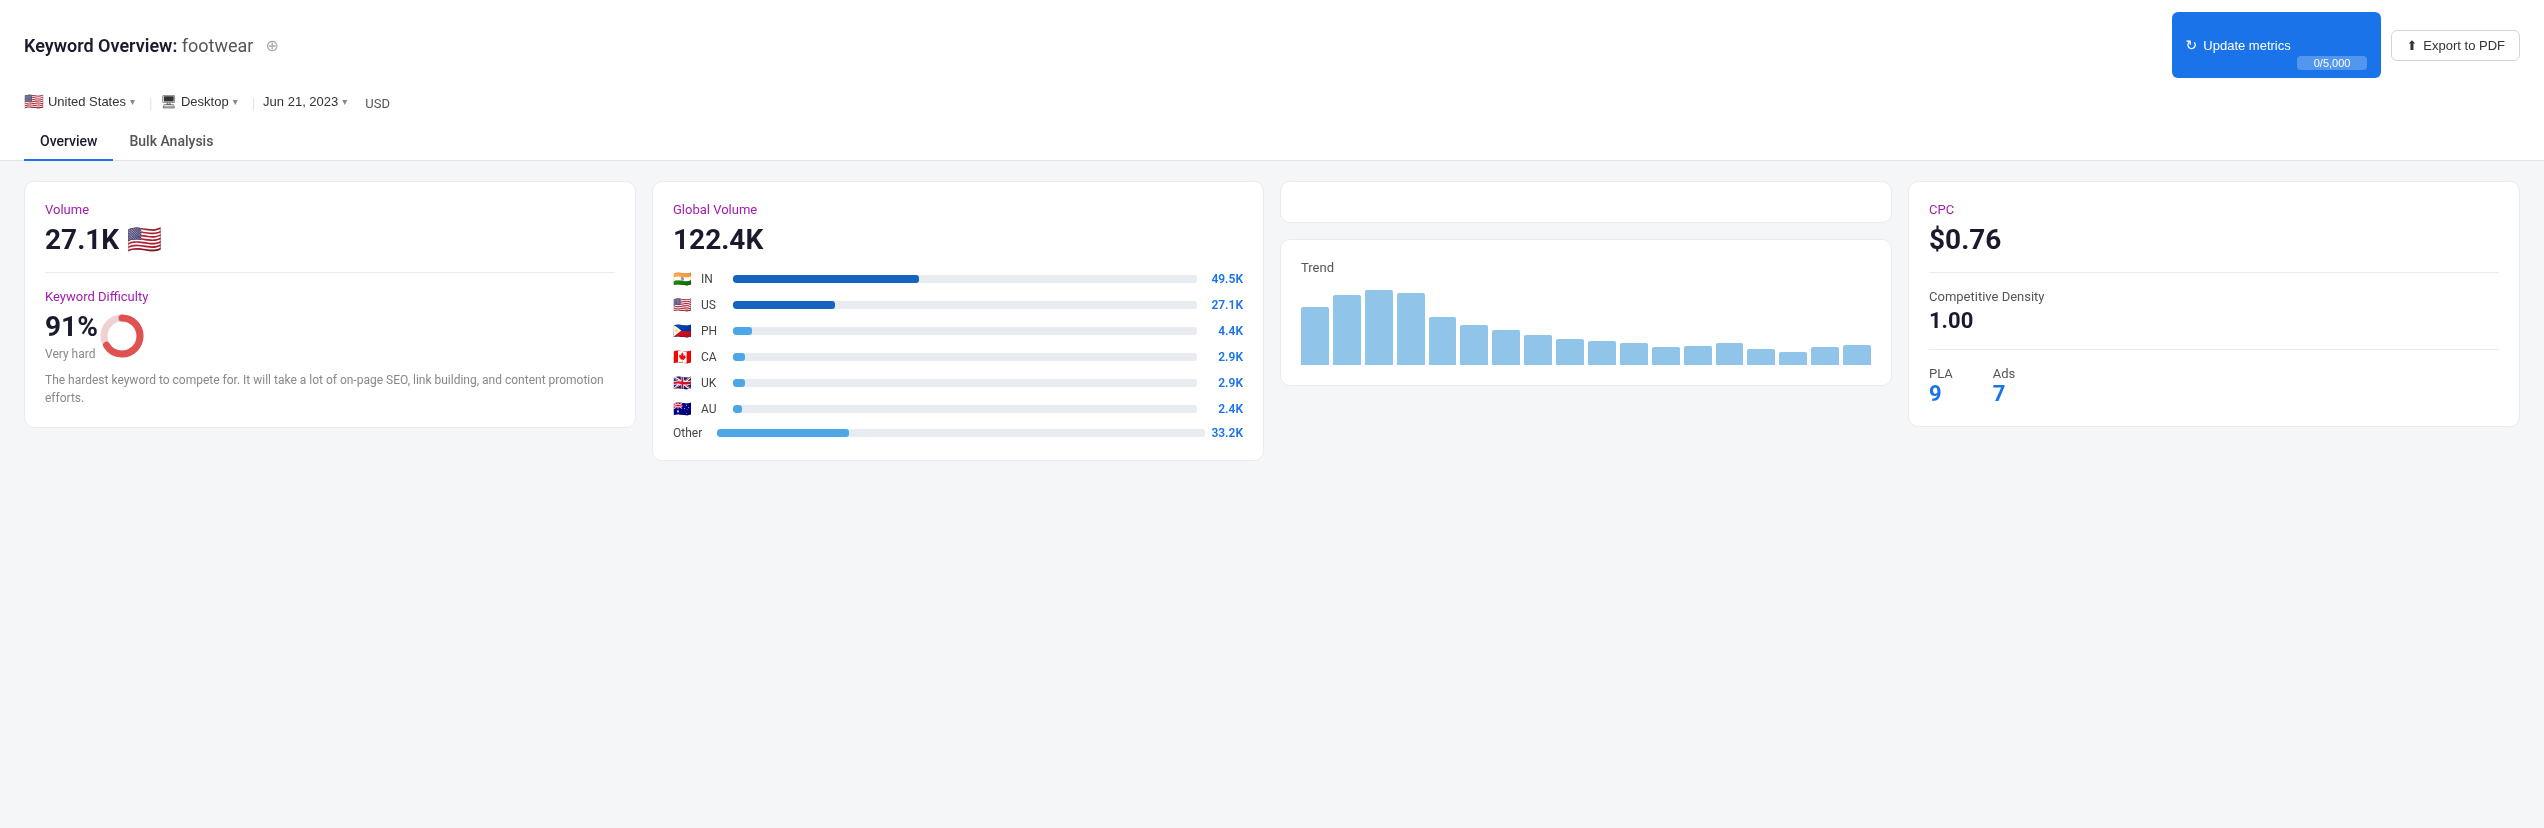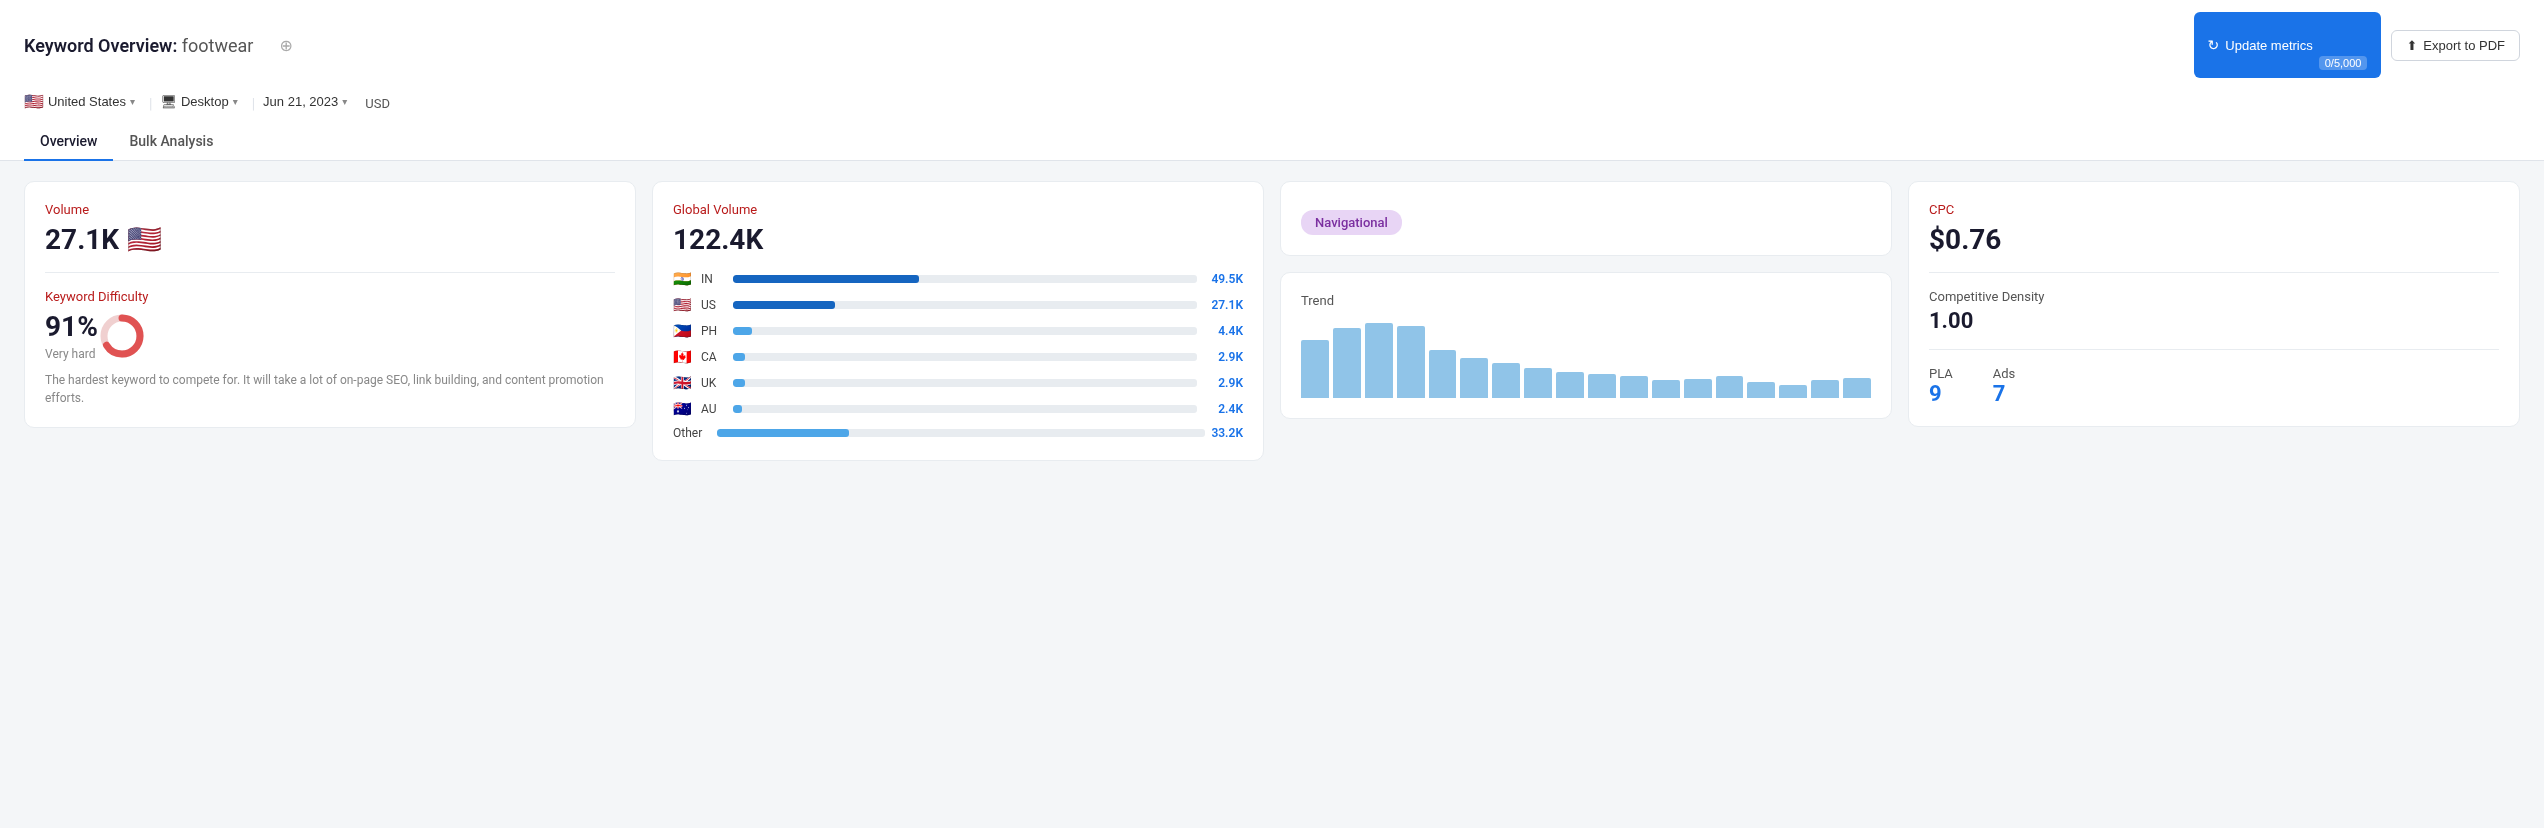--- a/index.html
+++ b/index.html
@@ -52,21 +52,21 @@
       font-size: 13px;
       font-weight: 500;
       cursor: pointer;
     }
     .btn-update .refresh-icon {
       font-size: 14px;
     }
     .btn-update .quota {
       background: rgba(255,255,255,0.25);
       border-radius: 4px;
-      padding: 1px 6px;
+      padding: 1px 17px;
       font-size: 11px;
       margin-top: 36px;
     }
     .btn-export {
       display: flex;
       align-items: center;
       gap: 6px;
       background: #fff;
       color: #333;
       border: 1px solid #d0d5dd;
@@ -127,21 +127,21 @@
       align-items: start;
     }
     .card {
       background: #fff;
       border-radius: 10px;
       border: 1px solid #e8ecf0;
       padding: 20px;
     }
     .card-label {
       font-size: 13px;
-      color: #b91c1c;
+      color: #a21caf;
       margin-bottom: 6px;
       font-weight: 400;
     }
     .card-value {
       font-size: 28px;
       font-weight: 700;
       color: #1a1a2e;
       display: flex;
       align-items: center;
       gap: 8px;
@@ -279,21 +279,21 @@
       display: flex;
       flex-direction: column;
       gap: 16px;
     }
   </style>
 </head>
 <body>
 
 <div class="top-bar">
   <div class="top-bar-row1">
-    <div style="display:flex;align-items:center;gap:20px;">
+    <div style="display:flex;align-items:center;gap:6px;">
       <span class="title">
         <span>Keyword Overview:</span>
         <span class="keyword" style="font-weight:400;color:#555;">footwear</span>
       </span>
       <span class="add-icon">⊕</span>
     </div>
     <div class="top-actions">
       <button class="btn-update">
         <span class="refresh-icon">↻</span>
         <span>Update metrics</span>
@@ -410,23 +410,20 @@
       <span class="other-label">Other</span>
       <div class="bar-bg">
           <div class="bar-fill" style="width:27%"></div>
         </div>
       <span class="country-val">33.2K</span>
     </div>
   </div>
 
   <div class="intent-trend-col">
     <div class="card">
-      <div>
-        <span class="intent-badge">Navigational</span>
-      </div>
     </div>
     <div class="card">
       <div class="trend-label">Trend</div>
       <div class="trend-chart">
         <div class="trend-bar" style="height:72%"></div>
         <div class="trend-bar" style="height:88%"></div>
         <div class="trend-bar" style="height:94%"></div>
         <div class="trend-bar" style="height:90%"></div>
         <div class="trend-bar" style="height:60%"></div>
         <div class="trend-bar" style="height:50%"></div>

